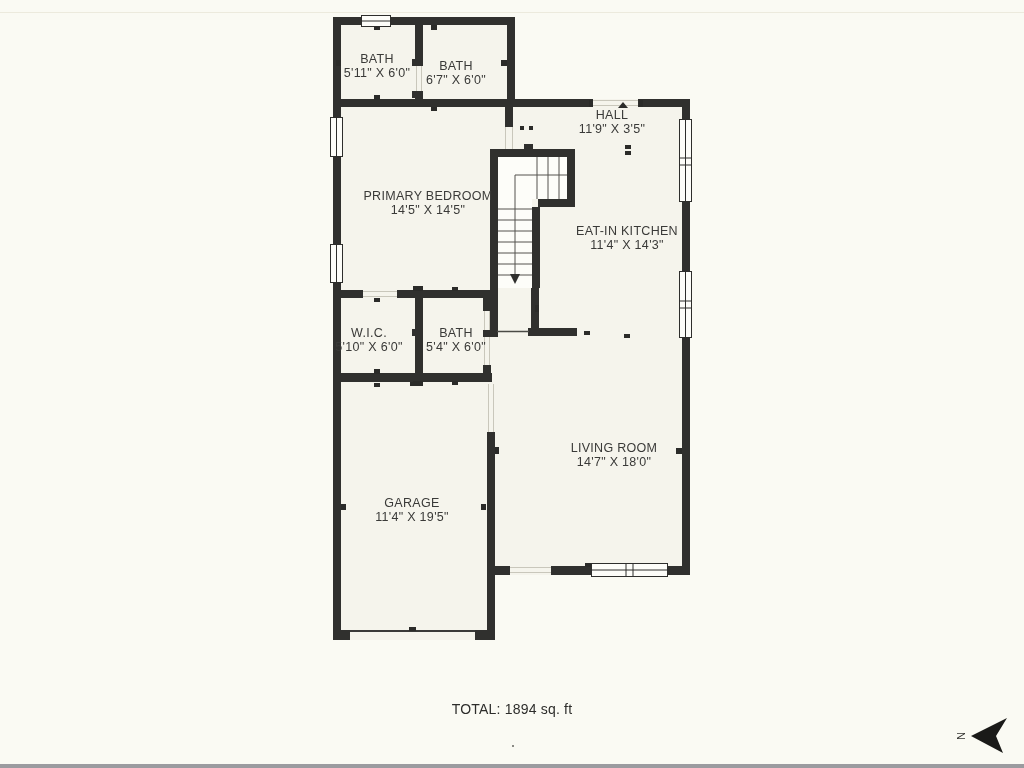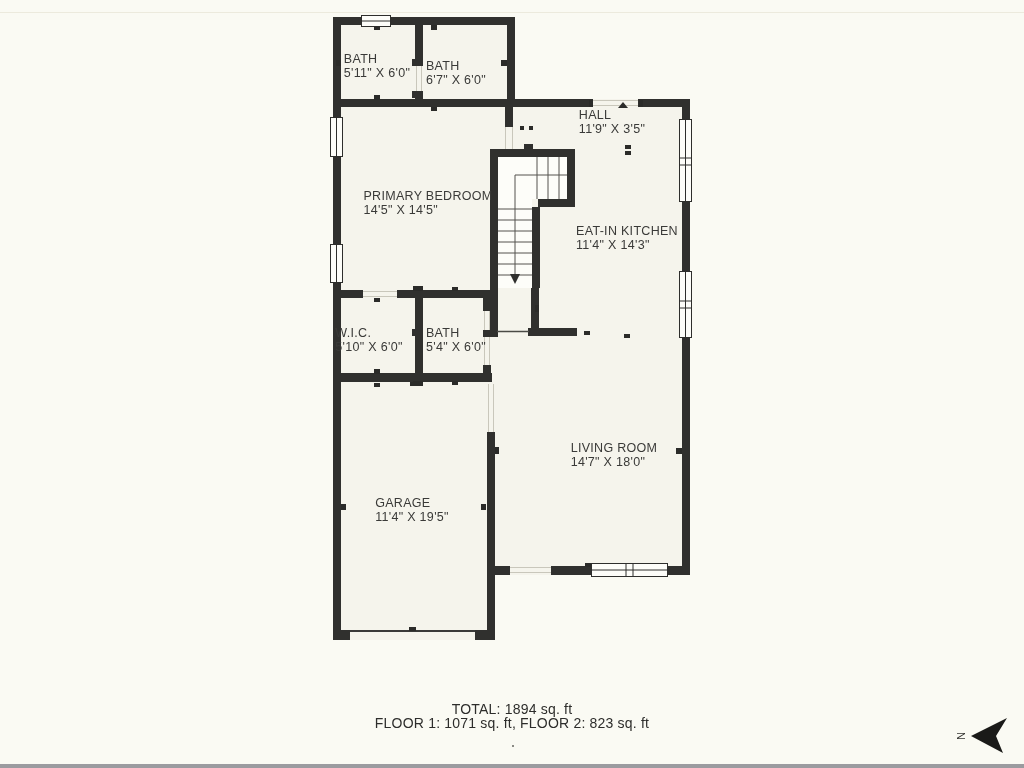--- a/index.html
+++ b/index.html
@@ -5,21 +5,21 @@
   html,body{margin:0;padding:0;background:#fafaf3;}
   .canvas{
     position:relative;width:1024px;height:768px;overflow:hidden;
     background:#fafaf3;font-family:"Liberation Sans",sans-serif;
   }
   .topline{position:absolute;left:0;top:12px;width:1024px;height:1px;background:#eceadd;}
   .bottombar{position:absolute;left:0;top:764px;width:1024px;height:4px;background:#9b9b9f;}
   svg.plan{position:absolute;left:0;top:0;}
   .room-label{
     position:absolute;transform:translate(-50%,-50%);
-    color:#3a3a38;font-size:12.5px;line-height:14px;
+    text-align:center;color:#3a3a38;font-size:12.5px;line-height:14px;
     letter-spacing:.3px;white-space:nowrap;
   }
   .lbl-bath-ul{left:377px;top:66px;}
   .lbl-bath-ur{left:456px;top:73px;}
   .lbl-hall{left:612px;top:122px;}
   .lbl-bedroom{left:428px;top:203px;}
   .lbl-kitchen{left:627px;top:238px;}
   .lbl-wic{left:369px;top:340px;}
   .lbl-bath-mid{left:456px;top:340px;}
   .lbl-living{left:590px;top:455px;margin-left:24px;}
@@ -208,18 +208,17 @@
     <div>LIVING ROOM</div>
     <div>14'7" X 18'0"</div>
   </div>
   <div class="room-label lbl-garage">
     <div>GARAGE</div>
     <div>11'4" X 19'5"</div>
   </div>
 
   <div class="summary">
     <div>TOTAL: 1894 sq. ft</div>
-    <div>FLOOR 1: 1071 sq. ft, FLOOR 2: 823 sq. ft</div>
   </div>
   <div class="dotmark"></div>
 
   <div class="bottombar"></div>
 </div>
 
 </body></html>

